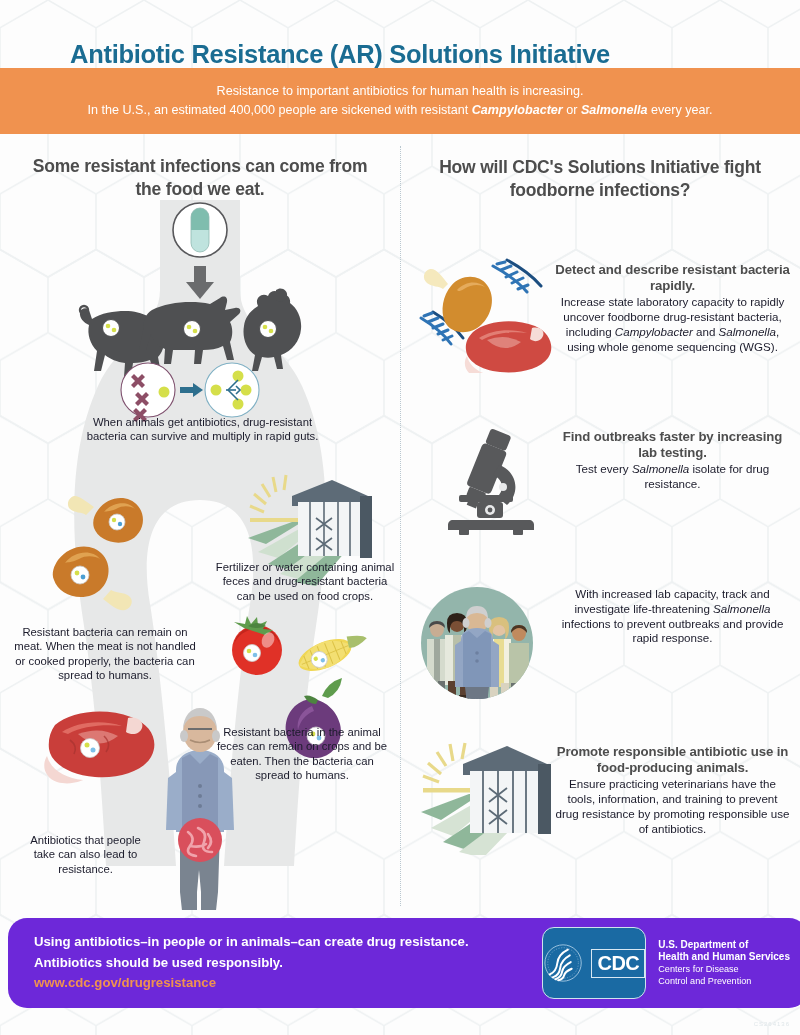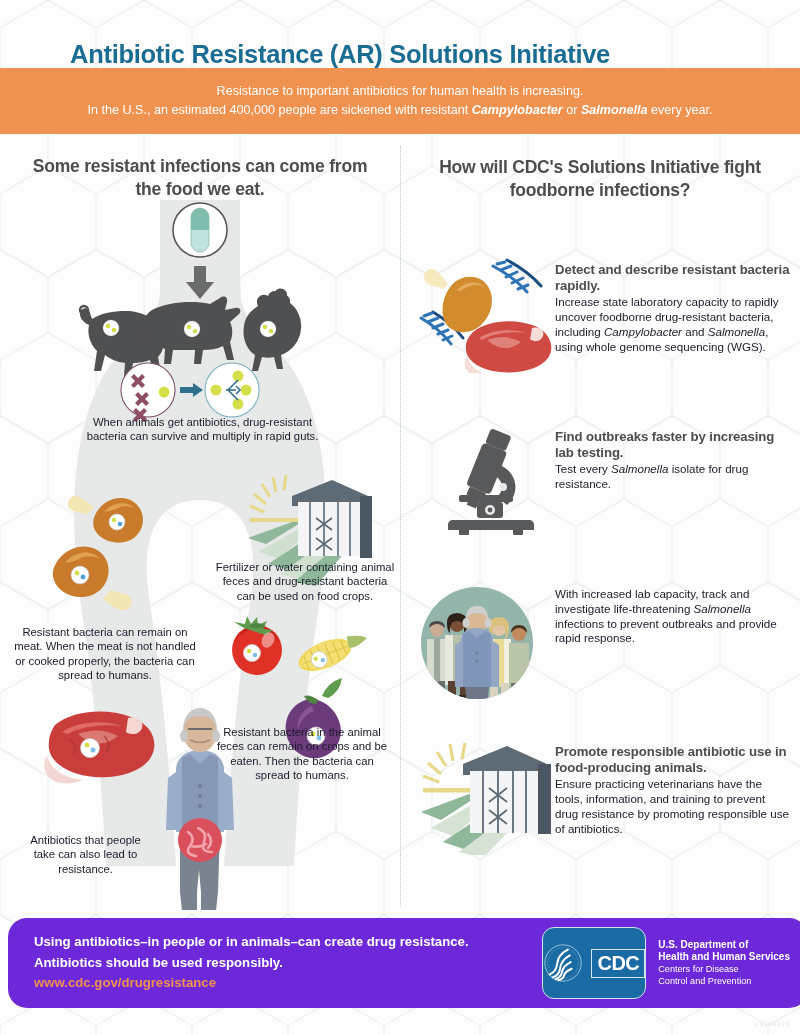--- a/index.html
+++ b/index.html
@@ -96,21 +96,21 @@
   
   .ritem {
     position:absolute;
     left:415px;
     width:375px;
     z-index:5;
     display:flex;
     align-items:flex-start;
   }
   .ritem .rart { width:140px; flex:0 0 140px; position:relative; }
-  .ritem .rtxt { flex:1; text-align:left; padding-top:4px; }
+  .ritem .rtxt { flex:1; text-align:center; padding-top:4px; }
   .rtxt h3 {
     font-size:13.2px; font-weight:bold; color:#4d4d4d;
     line-height:1.22; margin-bottom:1px; letter-spacing:-0.1px;
   }
   .rtxt p {
     font-size:11.6px; color:#1b1b2b; line-height:1.28;
   }
   .rtxt em { font-style:italic; }
   #ritem-1 { top:258px; }
   #ritem-2 { top:425px; }

